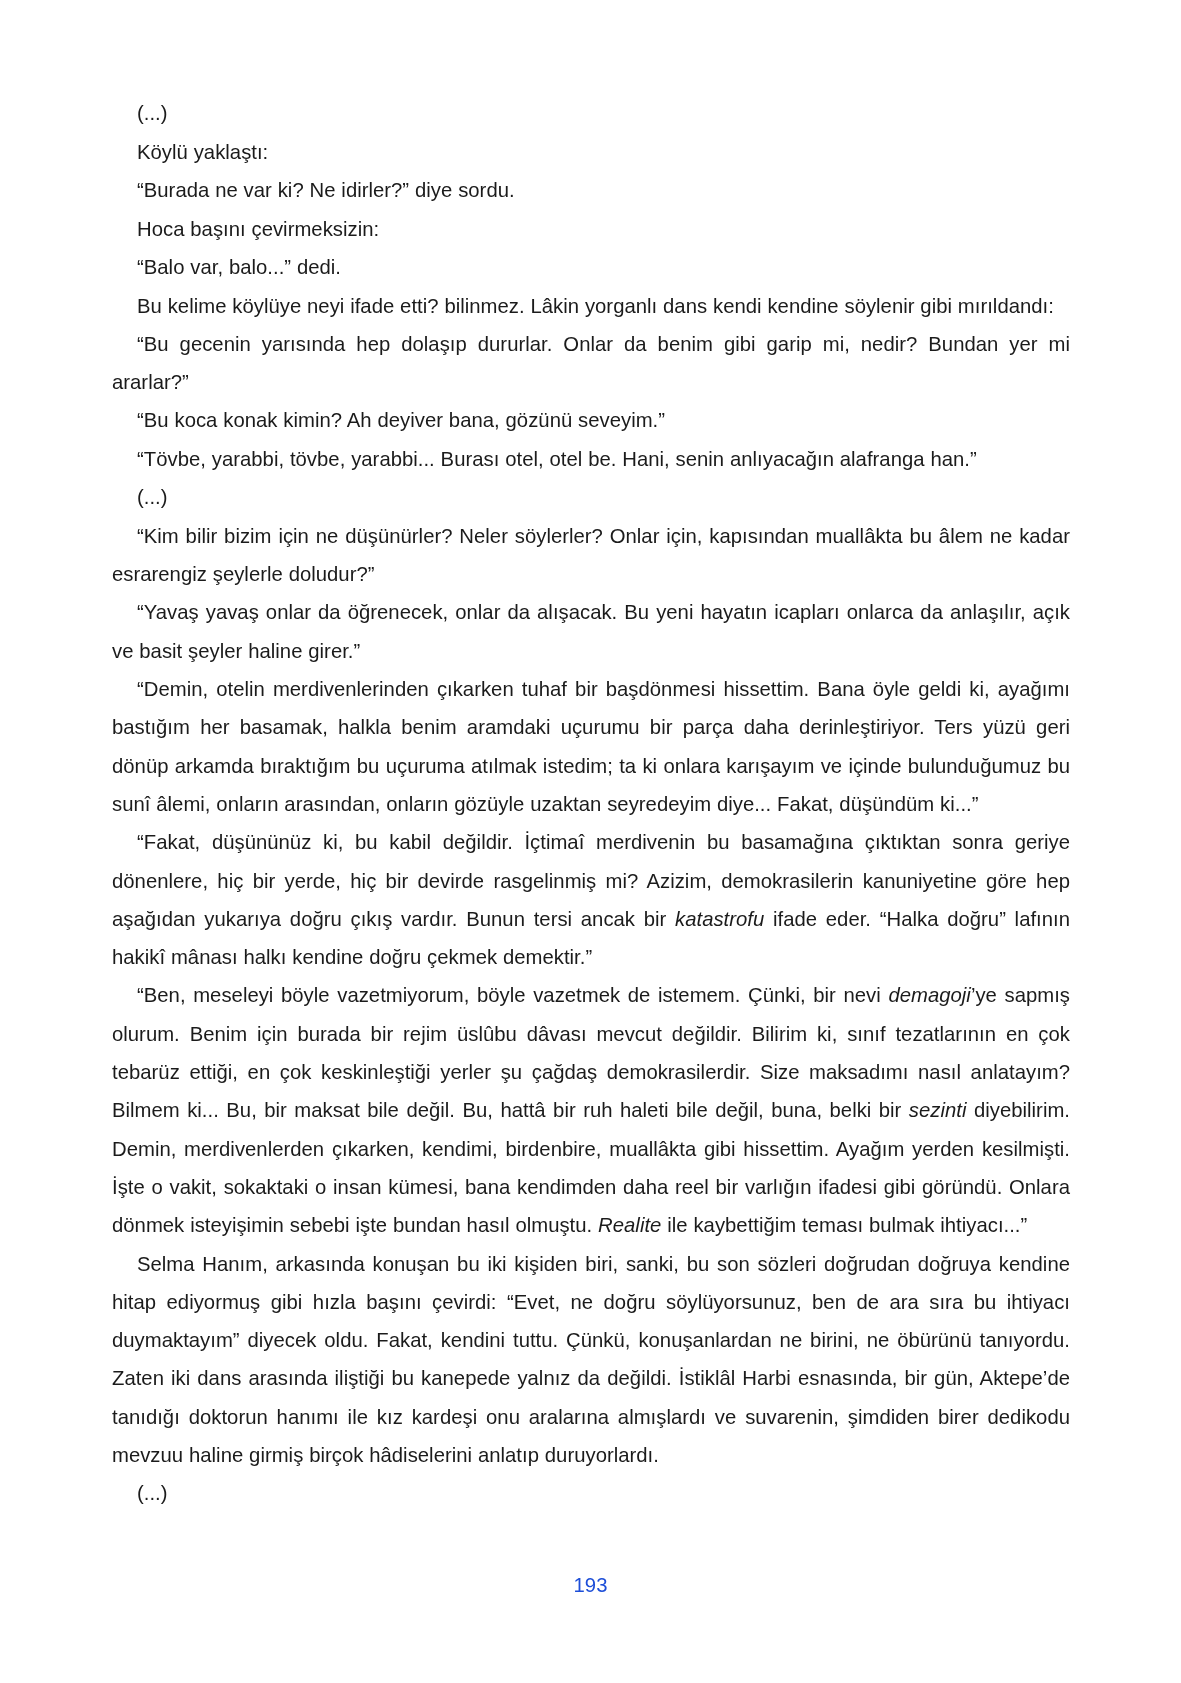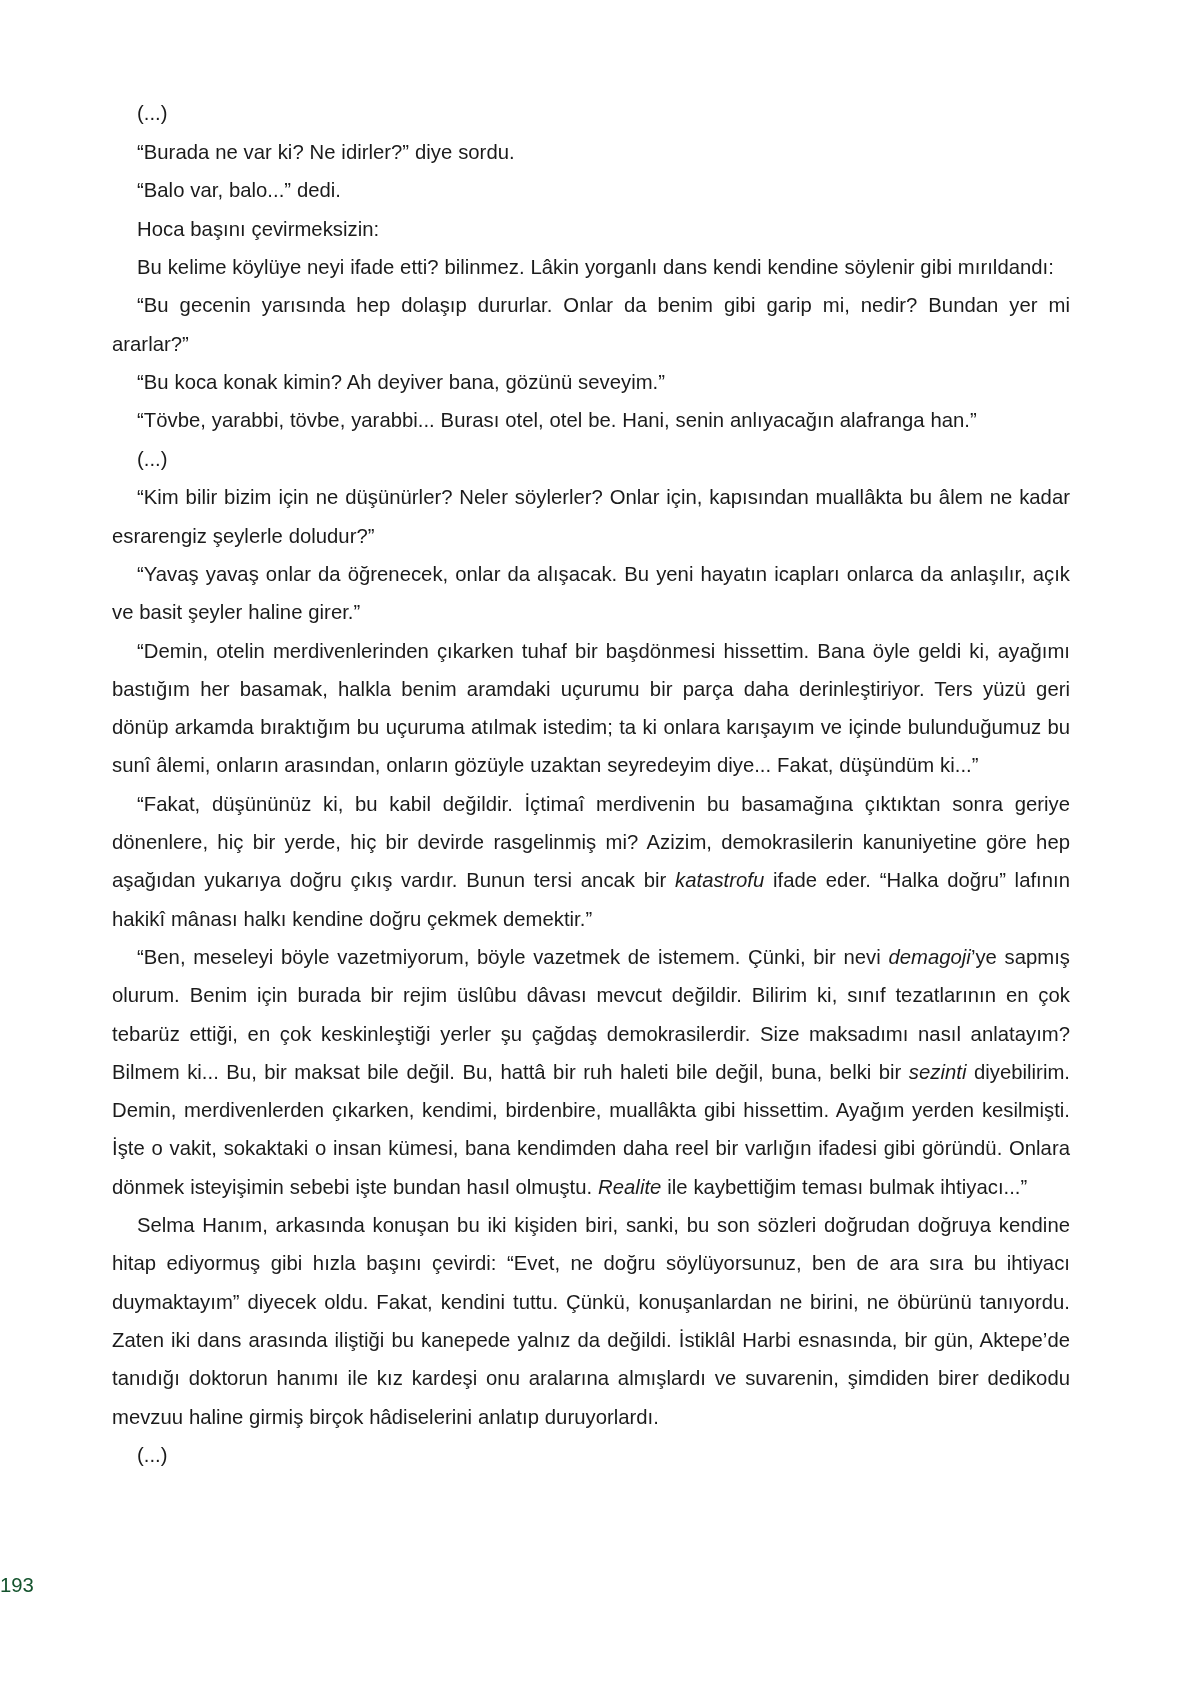--- a/index.html
+++ b/index.html
@@ -49,35 +49,37 @@
   }
   
   .ital {
     font-style: italic;
   }
   .page-number {
     position: absolute;
     left: 0;
     top: 1572px;
     width: 1181px;
+    text-align: center;
     font-size: 20.3px;
     line-height: 26px;
-    color: #14532d;
+    color: #1d4ed8;
   }
 </style>
 </head>
 <body>
 
 <div class="page">
 
   <div class="text-block">
     <p class="para">(...)</p>
+    <p class="para">Köylü yaklaştı:</p>
     <p class="para">“Burada ne var ki? Ne idirler?” diye sordu.</p>
+    <p class="para">Hoca başını çevirmeksizin:</p>
     <p class="para">“Balo var, balo...” dedi.</p>
-    <p class="para">Hoca başını çevirmeksizin:</p>
     <p class="para flow">Bu kelime köylüye neyi ifade etti? bilinmez. Lâkin yorganlı dans kendi kendine söylenir gibi mırıldandı:</p>
     <p class="para flow">“Bu gecenin yarısında hep dolaşıp dururlar. Onlar da benim gibi garip mi, nedir? Bundan yer mi ararlar?”</p>
     <p class="para">“Bu koca konak kimin? Ah deyiver bana, gözünü seveyim.”</p>
     <p class="para">“Tövbe, yarabbi, tövbe, yarabbi... Burası otel, otel be. Hani, senin anlıyacağın alafranga han.”</p>
     <p class="para">(...)</p>
     <p class="para flow">“Kim bilir bizim için ne düşünürler? Neler söylerler? Onlar için, kapısından muallâkta bu âlem ne kadar esrarengiz şeylerle doludur?”</p>
     <p class="para flow">“Yavaş yavaş onlar da öğrenecek, onlar da alışacak. Bu yeni hayatın icapları onlarca da anlaşılır, açık ve basit şeyler haline girer.”</p>
     <p class="para flow">“Demin, otelin merdivenlerinden çıkarken tuhaf bir başdönmesi hissettim. Bana öyle geldi ki, ayağımı bastığım her basamak, halkla benim aramdaki uçurumu bir parça daha derinleştiriyor. Ters yüzü geri dönüp arkamda bıraktığım bu uçuruma atılmak istedim; ta ki onlara karışayım ve içinde bulunduğumuz bu sunî âlemi, onların arasından, onların gözüyle uzaktan seyredeyim diye... Fakat, düşündüm ki...”</p>
     <p class="para flow"><span>“Fakat, düşününüz ki, bu kabil değildir. İçtimaî merdivenin bu basamağına çıktıktan sonra geriye dönenlere, hiç bir yerde, hiç bir devirde rasgelinmiş mi? Azizim, demokrasilerin kanuniyetine göre hep aşağıdan yukarıya doğru çıkış vardır. Bunun tersi ancak bir </span><span class="ital">katastrofu</span><span> ifade eder. “Halka doğru” lafının hakikî mânası halkı kendine doğru çekmek demektir.”</span></p>
     <p class="para flow"><span>“Ben, meseleyi böyle vazetmiyorum, böyle vazetmek de istemem. Çünki, bir nevi </span><span class="ital">demagoji</span><span>’ye sapmış olurum. Benim için burada bir rejim üslûbu dâvası mevcut değildir. Bilirim ki, sınıf tezatlarının en çok tebarüz ettiği, en çok keskinleştiği yerler şu çağdaş demokrasilerdir. Size maksadımı nasıl anlatayım? Bilmem ki... Bu, bir maksat bile değil. Bu, hattâ bir ruh haleti bile değil, buna, belki bir </span><span class="ital">sezinti</span><span> diyebilirim. Demin, merdivenlerden çıkarken, kendimi, birdenbire, muallâkta gibi hissettim. Ayağım yerden kesilmişti. İşte o vakit, sokaktaki o insan kümesi, bana kendimden daha reel bir varlığın ifadesi gibi göründü. Onlara dönmek isteyişimin sebebi işte bundan hasıl olmuştu. </span><span class="ital">Realite</span><span> ile kaybettiğim teması bulmak ihtiyacı...”</span></p>

